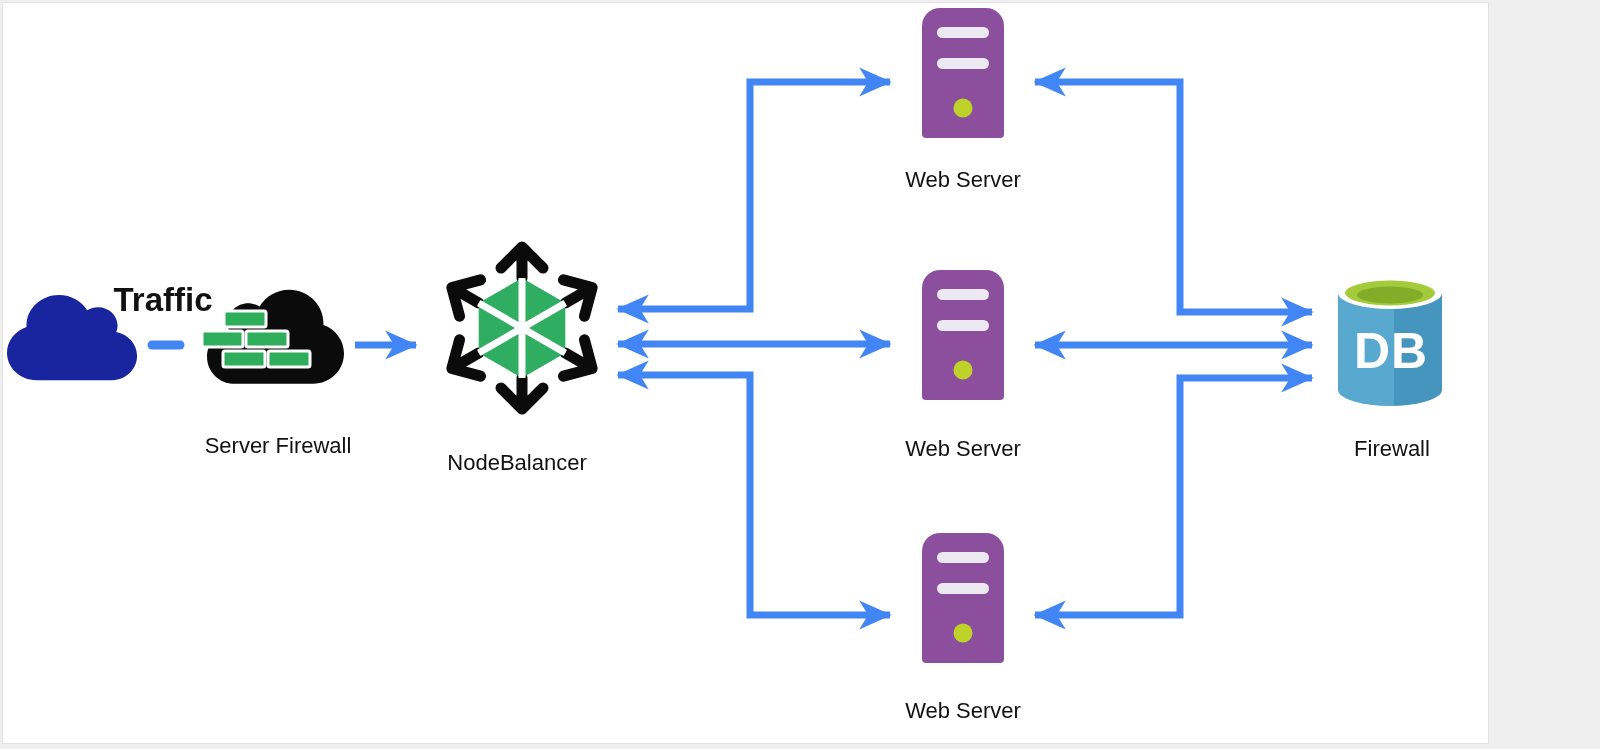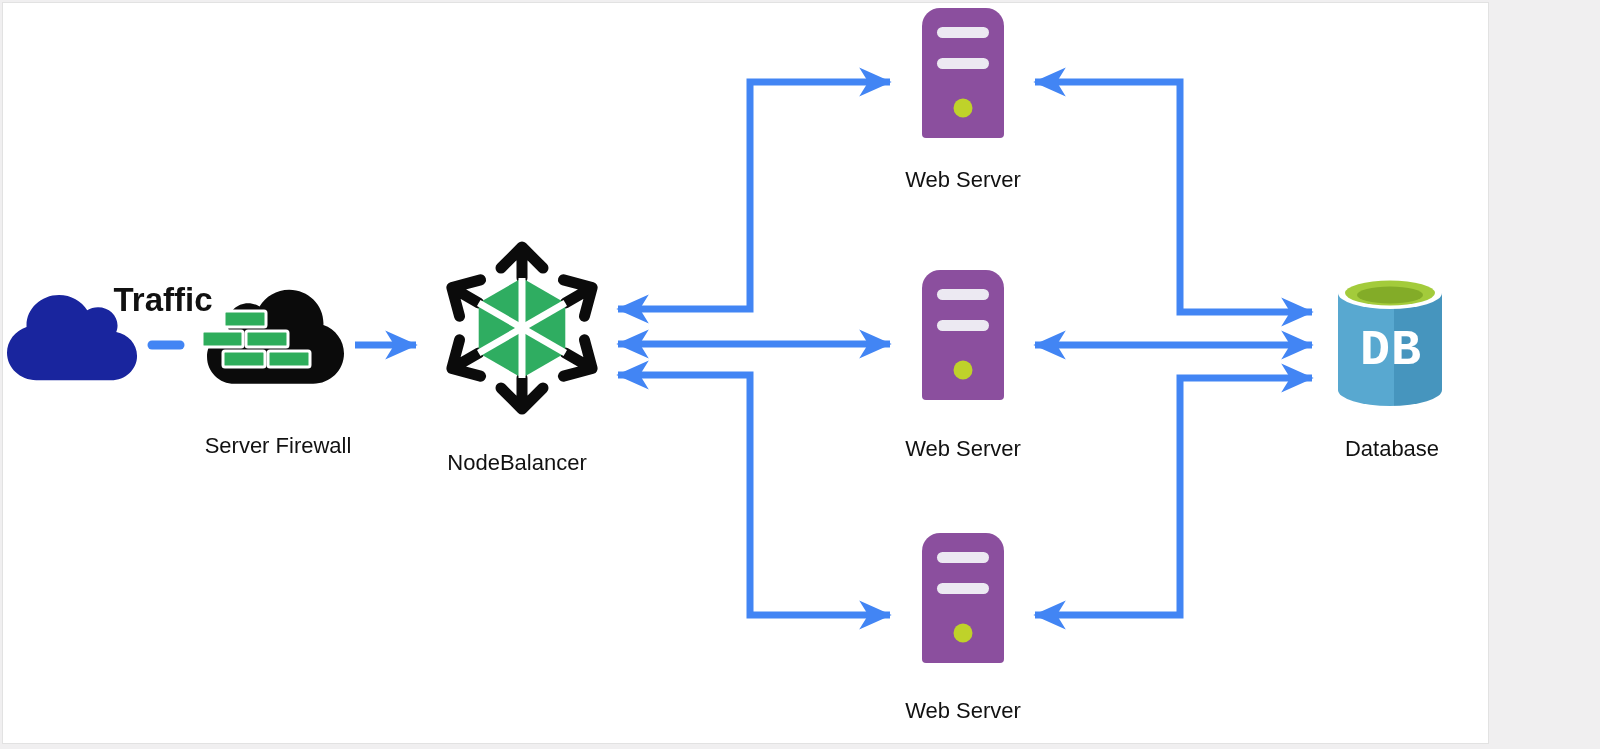--- a/index.html
+++ b/index.html
@@ -36,21 +36,21 @@
   .db-rim{fill:#ffffff;}
   .db-lime{fill:var(--db-lime);}
   .db-lime-dark{fill:var(--db-lime-dark);}
   .label{
     position:absolute;transform:translateX(-50%);
     color:var(--label-color);font-size:22px;white-space:nowrap;
   }
   .label-small{font-size:33px;font-weight:bold;}
   .db-text{
     position:absolute;transform:translateX(-50%);
-    color:#ffffff;font-size:50px;font-weight:bold;line-height:50px;letter-spacing:1px;font-family:Liberation Mono, monospace;
+    color:#ffffff;font-size:50px;font-weight:bold;line-height:50px;letter-spacing:1px;
   }
 </style>
 </head>
 <body>
 
 <div class="canvas"></div>
 
 <svg class="overlay" viewBox="0 0 1600 749">
   <defs>
     <marker id="arrow" viewBox="0 0 12 12" refX="11" refY="6" markerWidth="4.8" markerHeight="4.8" orient="auto-start-reverse" markerUnits="strokeWidth">
@@ -127,14 +127,14 @@
     <ellipse class="db-lime-dark" cx="1390" cy="295" rx="33" ry="8.5"></ellipse>
   </g>
 </svg>
 
 <div class="label label-small" style="left:163px;top:281px">Traffic</div>
 <div class="label" style="left:278px;top:433px">Server Firewall</div>
 <div class="label" style="left:517px;top:450px">NodeBalancer</div>
 <div class="label" style="left:963px;top:167px">Web Server</div>
 <div class="label" style="left:963px;top:436px">Web Server</div>
 <div class="label" style="left:963px;top:698px">Web Server</div>
-<div class="label" style="left:1392px;top:436px">Database</div>
+<div class="label" style="left:1392px;top:436px">Firewall</div>
 <div class="db-text" style="left:1391px;top:326px">DB</div>
 
 </body></html>

